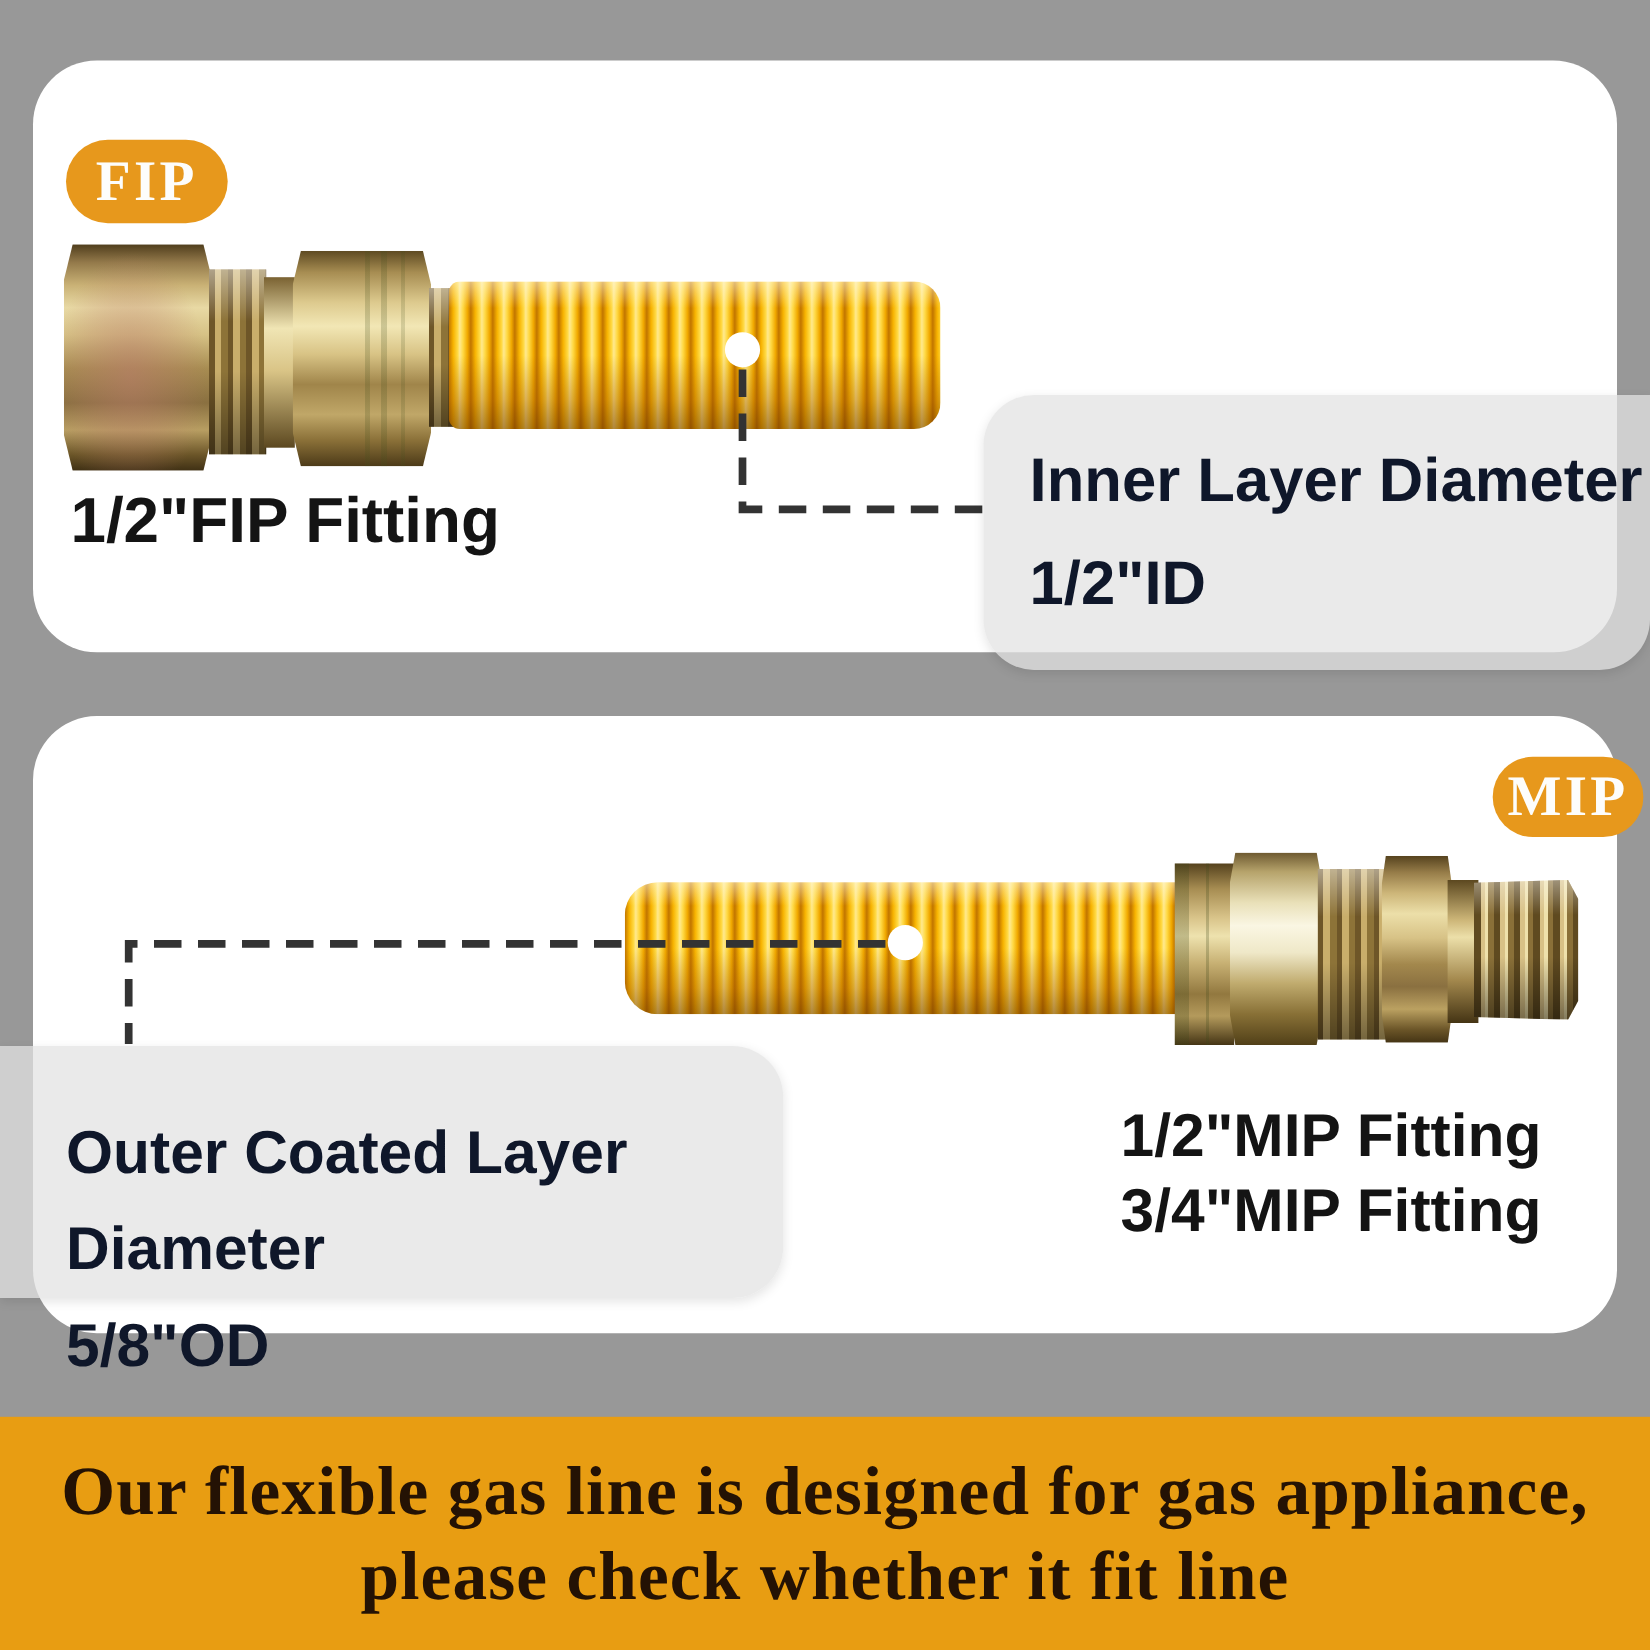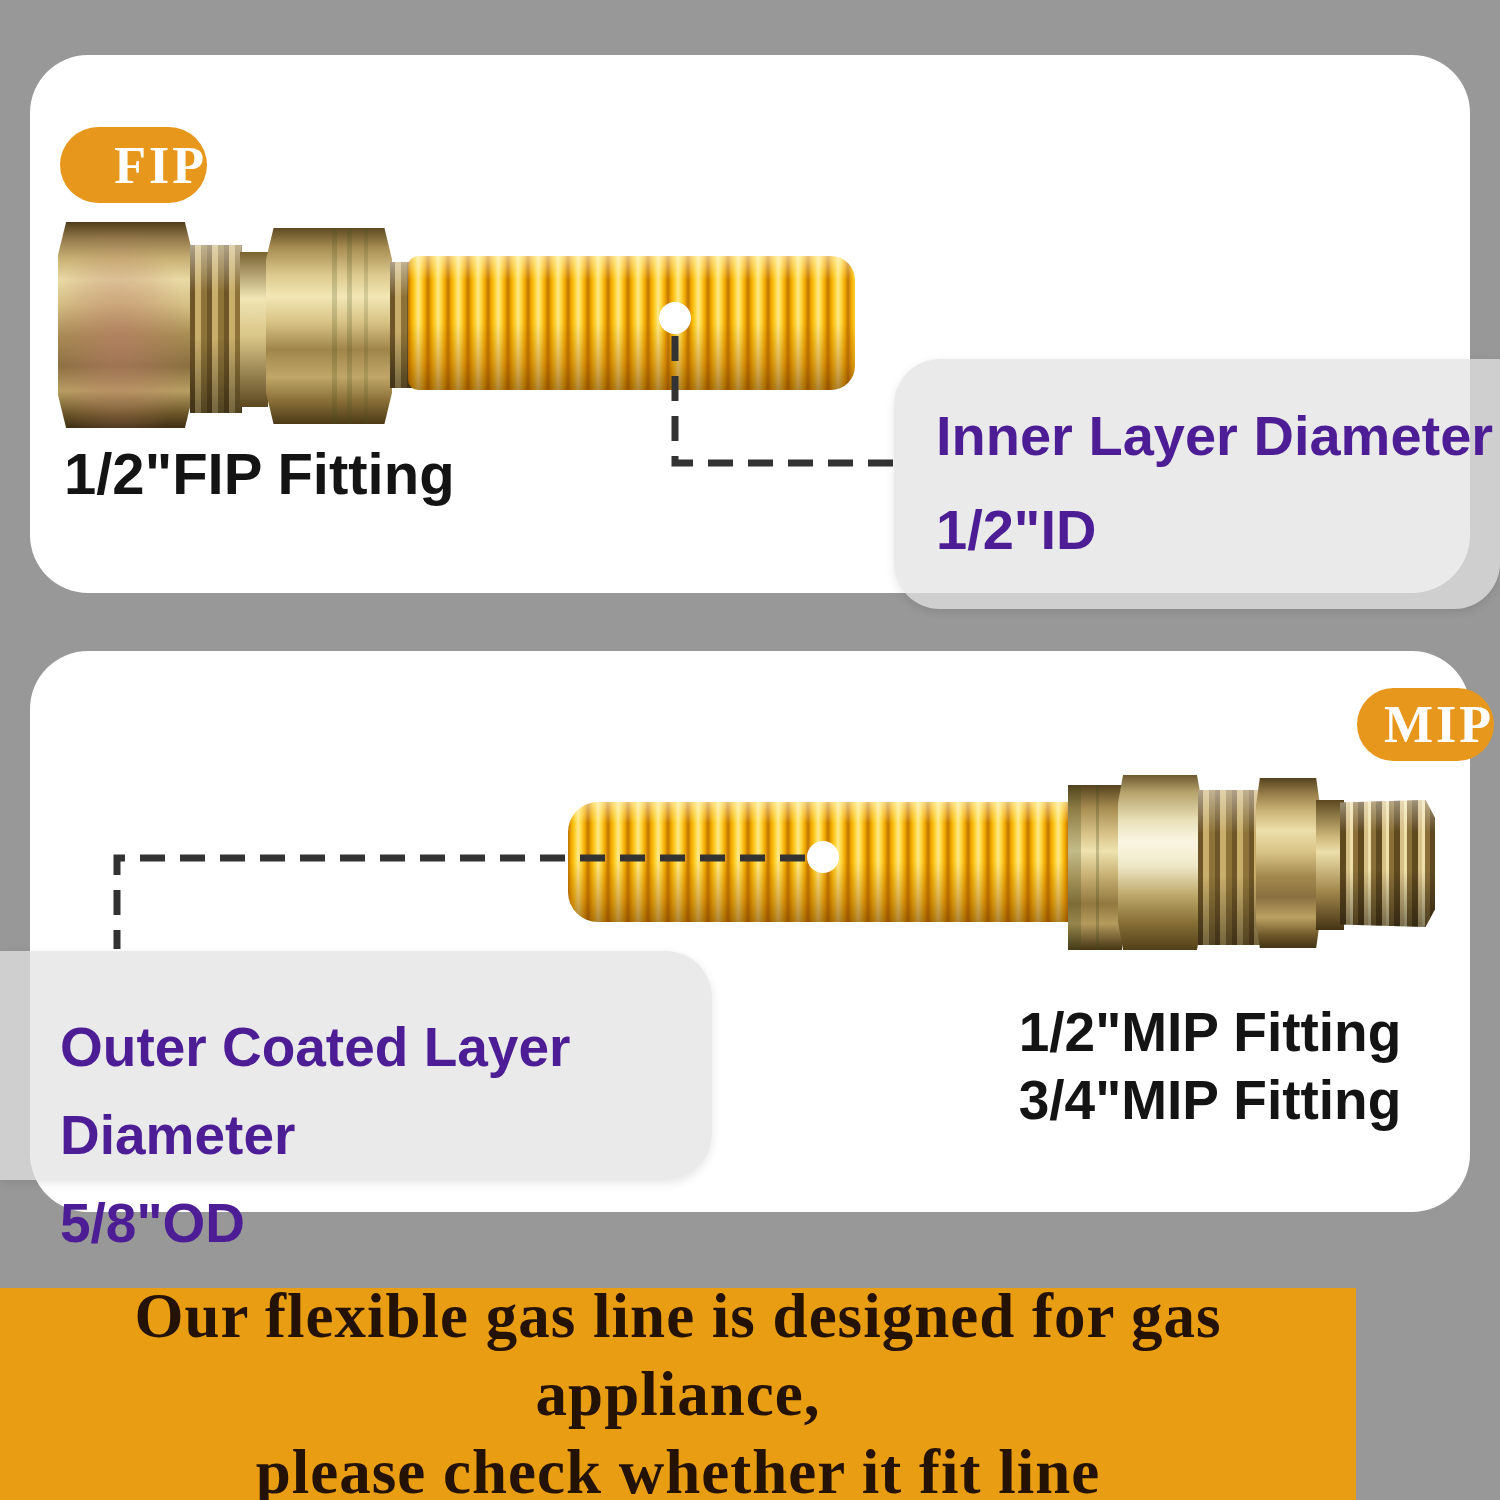--- a/index.html
+++ b/index.html
@@ -10,21 +10,21 @@
   }
   .panel{
     position:absolute;left:30px;width:1440px;background:#ffffff;
     border-radius:58px;
   }
   .panel-fip{top:55px;height:538px;}
   .panel-mip{top:651px;height:561px;}
 
   
   .badge{
-    position:absolute;display:flex;align-items:center;justify-content:flex-end;
+    position:absolute;display:flex;align-items:center;justify-content:center;
     background:#e7981c;color:#fdfdfb;border-radius:40px;
     font-family:"Liberation Serif",serif;font-weight:700;font-size:52px;
     letter-spacing:3px;
   }
   .badge-fip{left:30px;top:72px;width:147px;height:76px;}
   .badge-mip{left:1327px;top:37px;width:137px;height:73px;}
 
   
   .part{position:absolute;}
   .hex{clip-path:polygon(6% 0,94% 0,100% 16%,100% 84%,94% 100%,6% 100%,0 84%,0 16%);}
@@ -88,21 +88,21 @@
       repeating-linear-gradient(90deg,#5f4a20 0 6px,#d8c186 6px 10px,#efe1ab 10px 13px,#8a7038 13px 18px);
   }
 
   
   .connectors{position:absolute;left:0;top:0;z-index:4;}
 
   
   .callout{
     position:absolute;z-index:5;background:rgba(227,227,227,0.74);
     box-shadow:0 3px 10px rgba(0,0,0,0.10);
-    color:#4c1d95;font-weight:700;
+    color:#0f172a;font-weight:700;
   }
   .callout-inner{
     left:894px;top:359px;width:606px;height:250px;
     border-radius:46px 0 46px 46px;
     padding:30px 0 0 42px;box-sizing:border-box;
     font-size:56px;line-height:94px;
   }
   .callout-outer{
     left:0;top:951px;width:712px;height:229px;
     border-radius:0 46px 46px 0;
@@ -116,21 +116,21 @@
   }
   .label-fip{left:34px;top:385px;}
   .labels-mip{
     left:950px;top:347px;width:460px;text-align:center;
     font-size:55px;line-height:68px;
   }
   .labels-mip div{white-space:nowrap;}
 
   
   .banner{
-    position:absolute;left:0;top:1288px;width:1356px;height:212px;
+    position:absolute;left:0;top:1288px;width:1500px;height:212px;
     background:#e89d12;display:flex;flex-direction:column;
     align-items:center;justify-content:center;
     font-family:"Liberation Serif",serif;font-weight:700;
     color:#241204;font-size:63px;line-height:78px;letter-spacing:1px;
     text-align:center;
   }
 </style>
 </head>
 <body>
 

